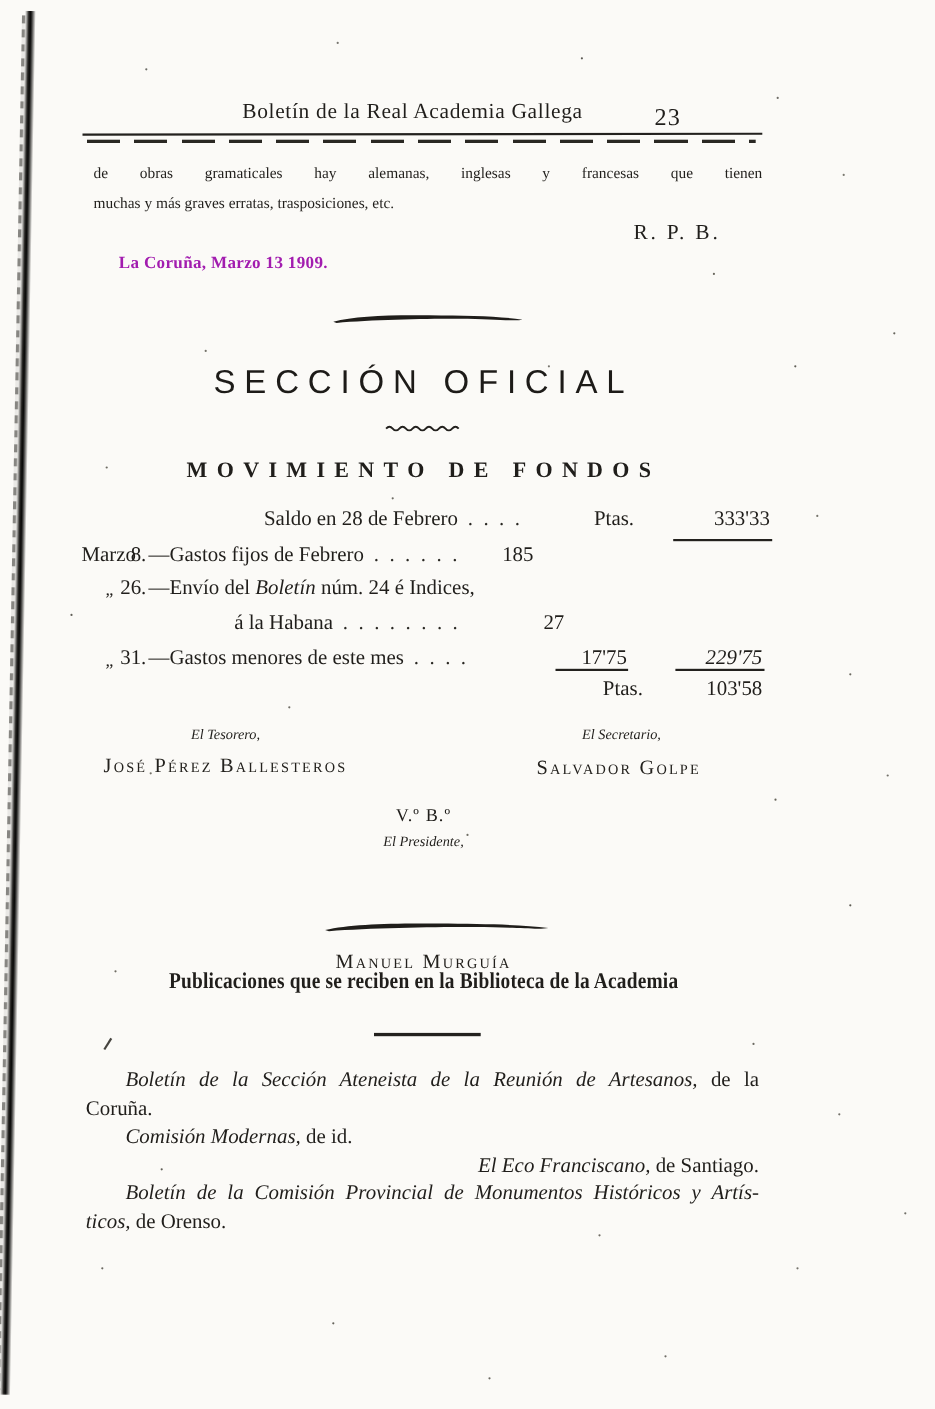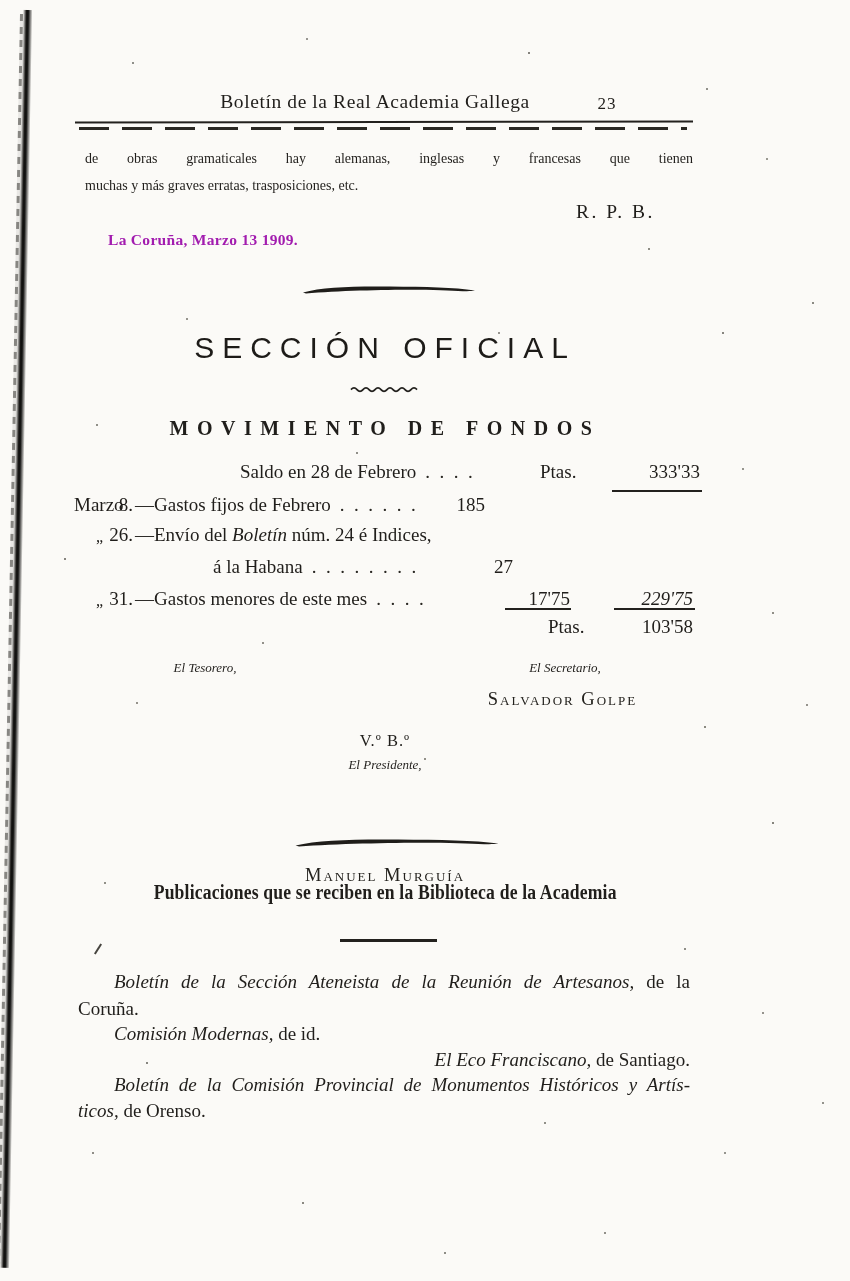--- a/index.html
+++ b/index.html
@@ -24,21 +24,21 @@
      766px 158px 0 0 #7a786f, 648px 248px 0 0 #6a685f, 186px 318px 0 0 #74726a, 722px 332px 0 0 #605e57,
      96px 424px 0 0 #6d6b63, 742px 468px 0 0 #75736b, 64px 558px 0 0 #5f5d56, 772px 612px 0 0 #6c6a62,
      136px 702px 0 0 #747168, 704px 726px 0 0 #656359, 424px 758px 0 0 #6f6d64, 772px 822px 0 0 #5e5c54,
      104px 882px 0 0 #6e6c63, 684px 948px 0 0 #6a6860, 762px 1012px 0 0 #73716a, 146px 1062px 0 0 #615f58,
      544px 1122px 0 0 #6e6c64, 724px 1152px 0 0 #75736c, 302px 1202px 0 0 #64625a, 604px 1232px 0 0 #6f6d66,
      444px 1252px 0 0 #6a6861, 806px 704px 0 0 #73716a, 812px 302px 0 0 #66645c, 822px 1102px 0 0 #716f68,
      92px 1152px 0 0 #6b6962, 262px 642px 0 0 #6f6d66, 498px 332px 0 0 #77756e, 356px 452px 0 0 #6d6b64;}
   .slash{position:absolute;left:92px;top:948px;width:12px;height:2px;background:#46443f;transform:rotate(-58deg);}
   
   .header-title{left:95px;top:91px;width:560px;text-align:center;font-size:19.5px;letter-spacing:.6px;}
-  .page-number{left:583px;top:94px;width:48px;text-align:center;font-size:17px;letter-spacing:1px;}
+  .page-number{left:583px;top:94px;width:48px;text-align:center;font-size:22px;letter-spacing:1px;}
   .rule-solid{left:75px;top:121px;width:618px;height:2px;background:#23211e;transform:rotate(-.08deg);}
   .rule-dash{left:79px;top:127px;width:608px;height:3px;
     background:repeating-linear-gradient(90deg,#2a2823 0 30px, rgba(0,0,0,0) 30px 43px);}
   
   .pline{font-size:14px;line-height:26px;font-family:Liberation Serif, serif;}
   .just{text-align:justify;text-align-last:justify;}
   .rpb{left:455px;top:201px;width:200px;text-align:right;font-size:19.5px;letter-spacing:2.5px;}
   .dateline{left:108px;top:231px;font-size:15.5px;font-weight:bold;letter-spacing:.3px;color:#a21caf;}
   
   .sec-title{left:115px;top:331px;width:540px;text-align:center;
@@ -153,20 +153,21 @@
     <div class="hr" style="left:614px;top:608px;width:81px;"></div>
 
     <div class="lrow" style="top:616px;">
       <span class="cell" style="left:548px;">Ptas.</span>
       <span class="cell amt" style="left:613px;width:80px;">103'58</span>
     </div>
 
   </div>
 
   <div class="abs sigrole" style="left:105px;top:660px;width:200px;">El Tesorero,</div>
+  <div class="abs signame" style="left:70px;top:687px;width:270px;">José Pérez Ballesteros</div>
   <div class="abs sigrole" style="left:465px;top:660px;width:200px;">El Secretario,</div>
   <div class="abs signame" style="left:445px;top:689px;width:235px;">Salvador Golpe</div>
 
   <div class="abs vobo" style="left:290px;top:731px;width:190px;">V.º B.º</div>
   <div class="abs sigrole" style="left:290px;top:757px;width:190px;">El Presidente,</div>
   <div class="abs signame" style="left:265px;top:817px;width:240px;margin-top:48px;">Manuel Murguía</div>
 
   <svg class="abs" style="left:292px;top:836px;" width="210" height="14" viewBox="0 0 178 14" preserveAspectRatio="none">
     <path d="M3 9.5 C 22 4.2, 52 3.2, 90 3.6 C 126 4, 154 4.4, 175 7.6 C 168 9.4, 148 6.9, 118 6.8 C 88 6.7, 38 7.6, 6 10.6 Z" fill="#1f1d1a"></path>
   </svg>

